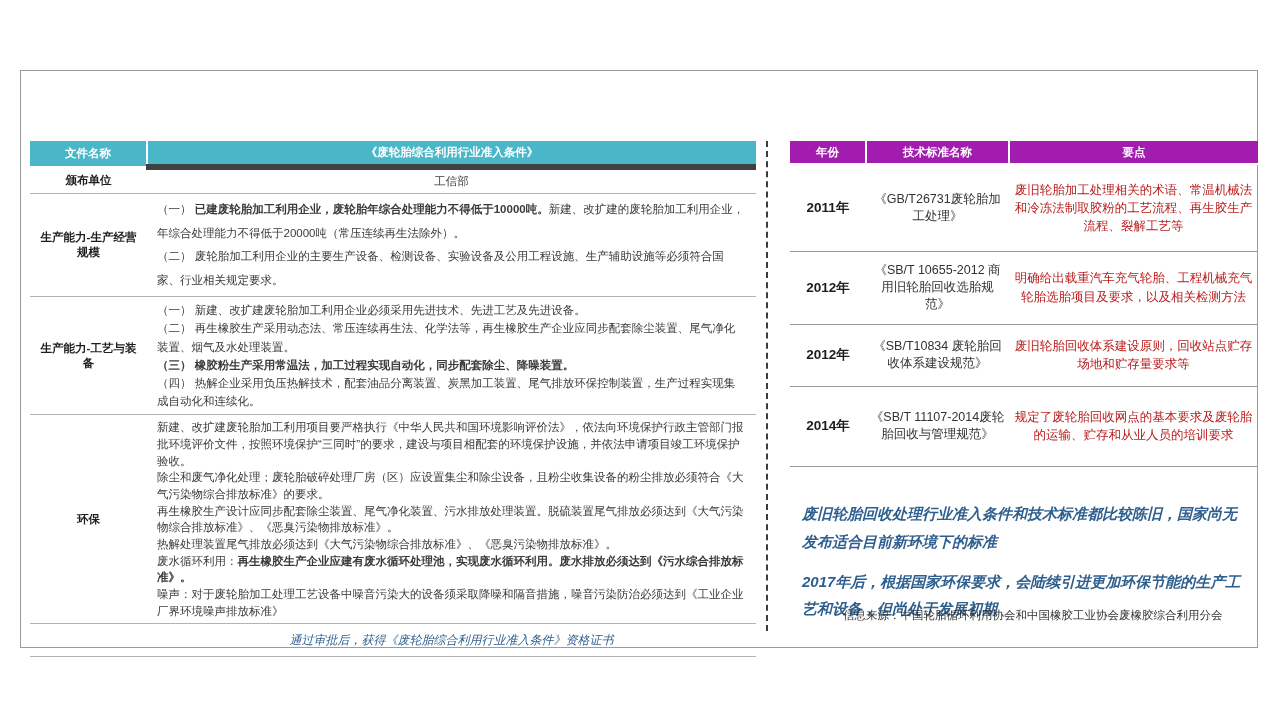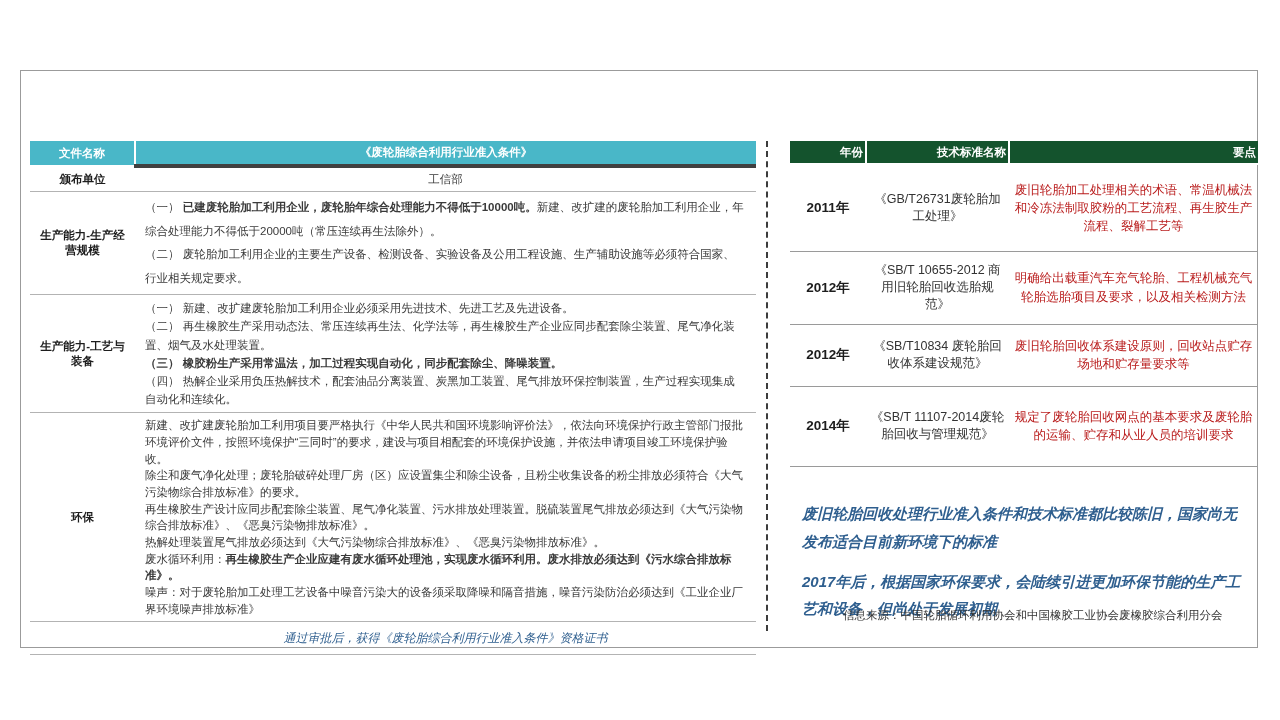--- a/index.html
+++ b/index.html
@@ -7,26 +7,26 @@
     font-family:"Liberation Sans","DejaVu Sans",sans-serif; color:#333; }
   .stage { position:relative; width:1280px; height:720px; background:#fff; overflow:hidden; }
   .slide { position:absolute; left:20px; top:70px; width:1238px; height:578px;
     border:1px solid #9b9b9b; background:#fff; }
   .title { position:absolute; left:22px; top:12px; font-size:28px; font-weight:900;
     color:#000; letter-spacing:1px; }
 
   
   .ltable { position:absolute; left:9px; top:70px; width:726px; display:table; border-collapse:collapse; }
   .lrow { display:table-row; }
-  .lc1 { display:table-cell; width:105px; vertical-align:middle; text-align:center;
+  .lc1 { display:table-cell; width:117px; vertical-align:middle; text-align:center;
     font-weight:bold; font-size:11.5px; color:#1d1d1d; border-bottom:1px solid #b3b3b3; padding:2px 10px; }
   .lc2 { display:table-cell; vertical-align:middle; font-size:11.5px; color:#3a3a3a;
     border-bottom:1px solid #b3b3b3; padding:4px 10px; }
   .lhead .lc1 { background:#49b7c8; color:#fff; border-right:2px solid #fff; border-bottom:2px solid #fff; }
-  .lhead .lc2 { background:#49b7c8; color:#fff; font-weight:bold; text-align:center; border-bottom:4px solid #404040; }
+  .lhead .lc2 { background:#49b7c8; color:#fff; font-weight:bold; text-align:center; border-bottom:6px solid #404040; }
   .h-head  { height:23px; }
   .h-time  { height:22px; }
   .h-unit  { height:23px; }
   .h-scale { height:101px; }
   .h-craft { height:106px; }
   .h-env   { height:197px; }
   .h-note  { height:33px; }
   .center  { text-align:center; }
   .scale-body p { line-height:2.05; }
   .craft-body p { line-height:1.58; }
@@ -39,22 +39,22 @@
     border-left:2px dashed #3c3c3c; width:0; }
 
   
   .rtable { position:absolute; left:769px; top:70px; width:468px; display:table; border-collapse:collapse; }
   .rrow { display:table-row; }
   .rc { display:table-cell; vertical-align:middle; text-align:center;
     border-bottom:1px solid #9a9a9a; padding:4px 4px; }
   .rc-year { width:76px; font-weight:bold; font-size:13.5px; color:#1d1d1d; }
   .rc-name { width:143px; font-size:12.5px; color:#333; }
   .rc-points { font-size:12.5px; color:#b91c1c; line-height:1.45; }
-  .rhead .rc { background:#14532d; color:#fff; font-weight:bold; font-size:11.5px;
-    border-bottom:2px solid #fff; height:23px; padding:2px;text-align:right; }
+  .rhead .rc { background:#a21caf; color:#fff; font-weight:bold; font-size:11.5px;
+    border-bottom:2px solid #fff; height:23px; padding:2px; }
   .rhead .rc-year, .rhead .rc-name { border-right:2px solid #fff; }
   .rh1 { height:87px; } .rh2 { height:73px; } .rh3 { height:62px; } .rh4 { height:80px; }
 
   
   .summary { position:absolute; left:769px; top:417px; width:468px;
     font-size:15px; font-weight:bold; font-style:italic; color:#2f5f8f; line-height:1.85; }
   .summary p { margin:12px; }
   .source { position:absolute; left:794px; top:536px; width:428px;
     font-size:11.5px; color:#333; line-height:1.4;margin-left:28px; }
   .pagenum { position:absolute; left:1260px; top:543px; font-size:13px; color:#7f1d1d; }

